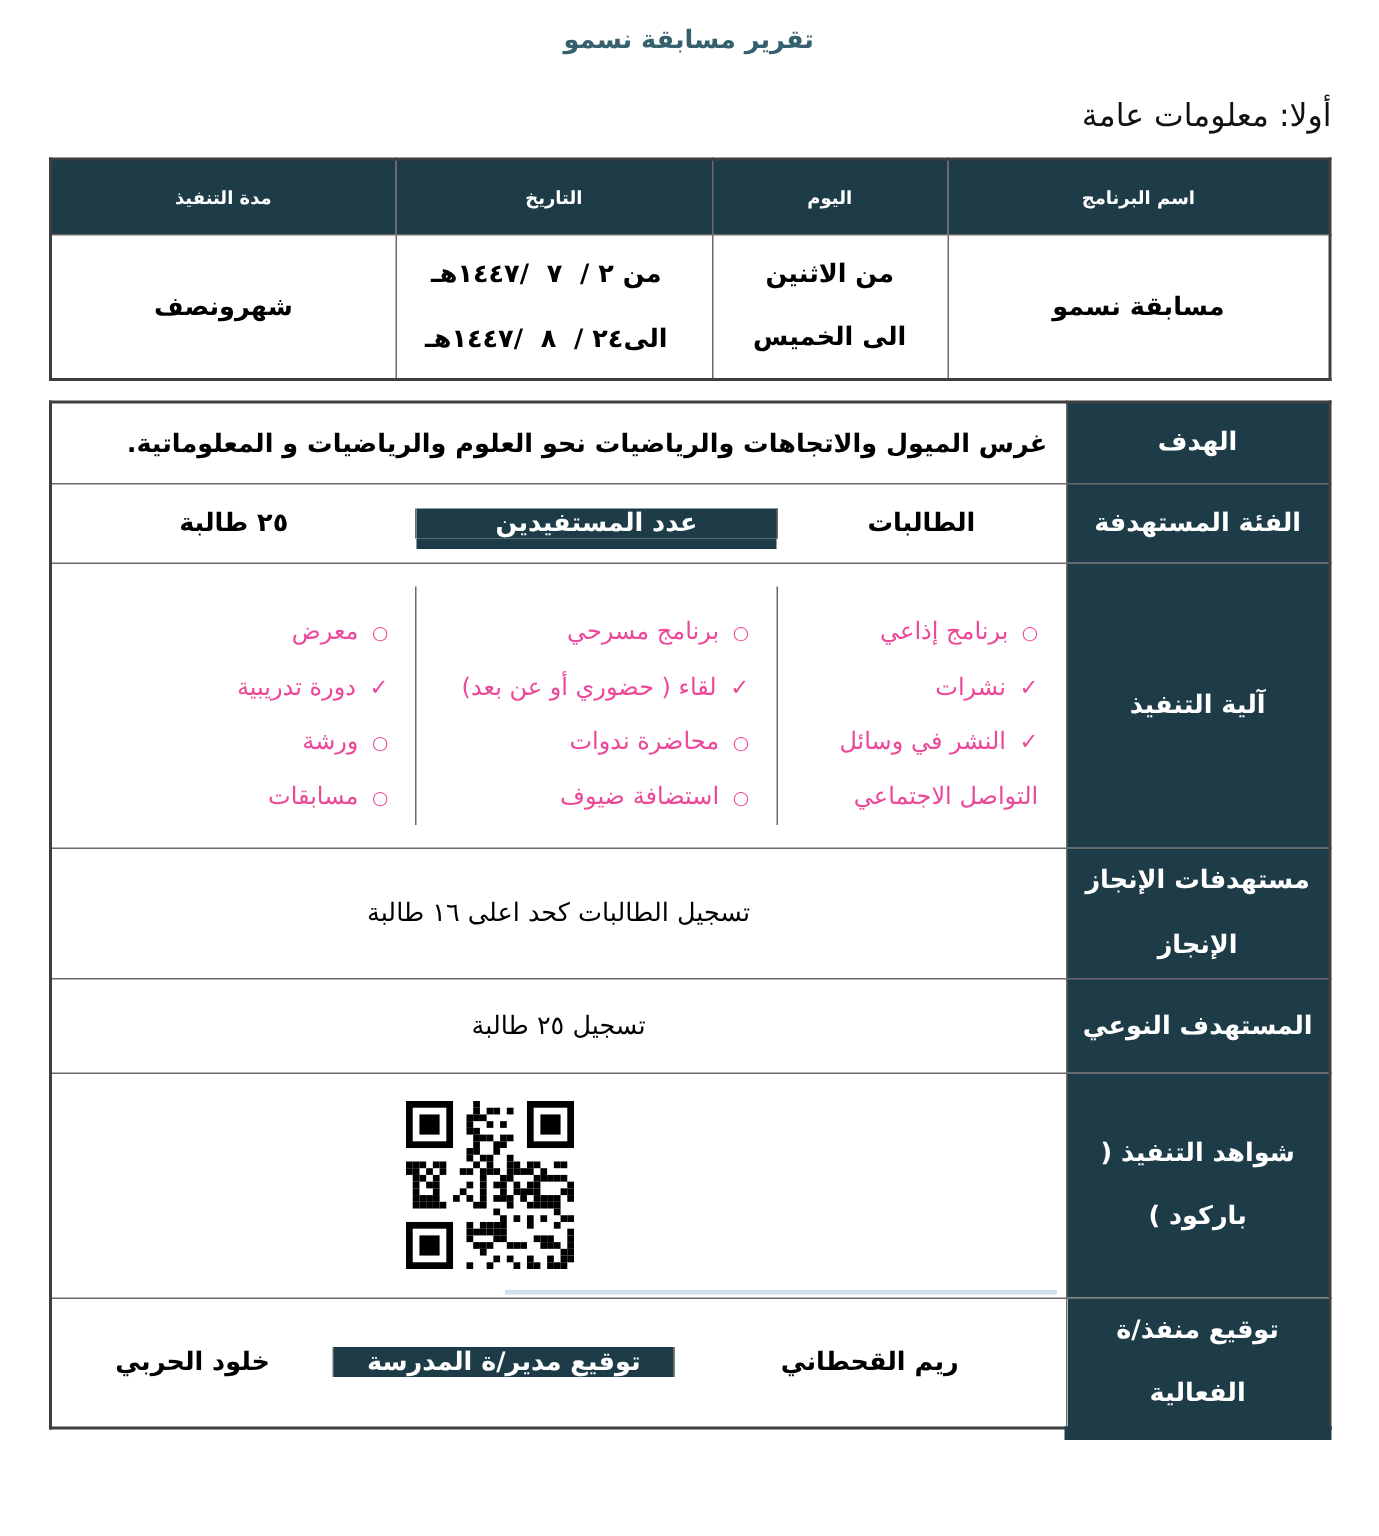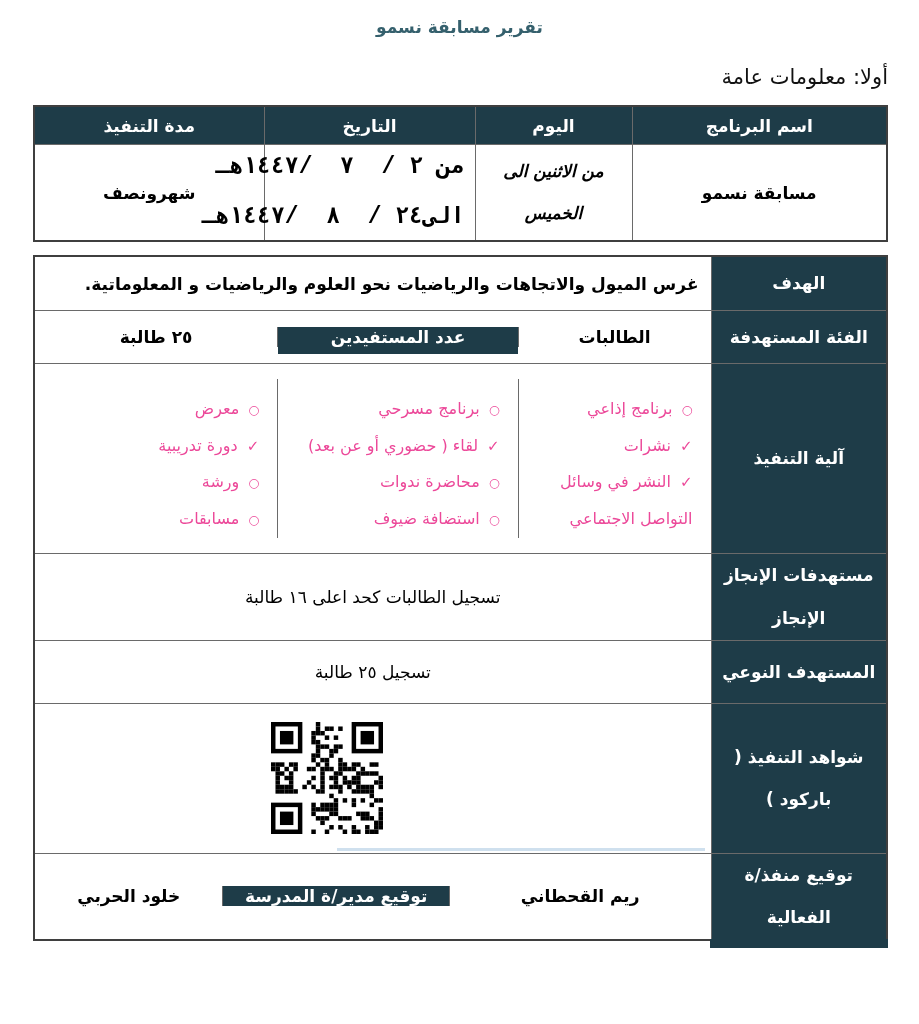--- a/index.html
+++ b/index.html
@@ -26,28 +26,28 @@
 
   table{
     border-collapse:collapse;table-layout:fixed;
     width:853px;margin:13px 31px 0 35px;
   }
   th,td{border:1px solid var(--line);padding:0;vertical-align:middle;}
   table{border:2px solid var(--outer);}
 
   
   .info-tbl .hdr-row th{
-    background:var(--dark);color:#fff;font-weight:bold;font-size:17px;
-    height:38px;text-align:center;
+    background:var(--dark);color:#fff;font-weight:bold;font-size:12px;
+    height:50px;text-align:center;
   }
   .info-tbl .body-row td{height:97px;font-size:17px;font-weight:bold;text-align:center;}
   .info-tbl .program-cell{text-align:right;}
   .date-cell-inner{display:flex;flex-direction:column;justify-content:center;gap:22px;height:100%;padding-right:10px;}
-  .date-line{white-space:pre;text-align:center;font-size:23px;font-weight:bold;line-height:1.2;font-family:Liberation Mono, monospace;}
-  .day-cell{line-height:2.45;padding:0 22px;font-style:italic;}
+  .date-line{white-space:pre;text-align:center;font-size:17px;font-weight:bold;line-height:1.2;}
+  .day-cell{line-height:2.45;padding:0 22px;}
 
   
   .event-tbl th.side-hdr{
     background:var(--dark);color:#fff;font-weight:bold;font-size:17px;
     text-align:center;line-height:2.5;padding:0 8px;
   }
   .event-tbl td{font-size:17px;}
   .goal-cell{text-align:right;padding-right:12px;font-weight:bold;}
   .center-cell{text-align:center;font-weight:normal;}
 

